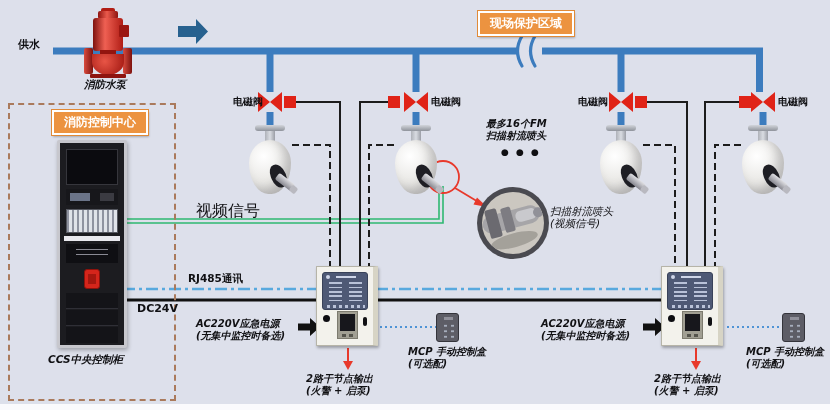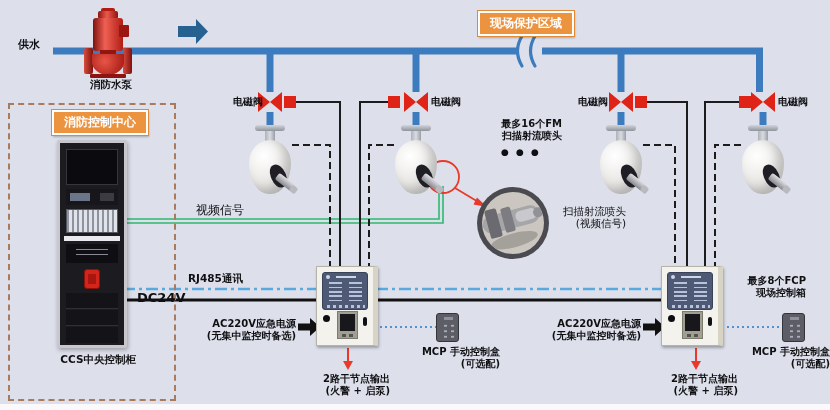--- a/index.html
+++ b/index.html
@@ -3,21 +3,21 @@
 <meta charset="utf-8">
 <style>
   html,body{margin:0;padding:0;}
   .canvas{
     position:relative;width:830px;height:410px;background:#dde0eb;overflow:hidden;
     font-family:"DejaVu Sans","Liberation Sans",sans-serif;color:#111;
   }
   .canvas *{box-sizing:border-box;}
   svg.lines{position:absolute;left:0;top:0;z-index:1;}
   .lbl{position:absolute;z-index:5;font-size:10px;font-weight:bold;line-height:11.5px;white-space:nowrap;color:#101013;text-align:right;}
-  .lbl.center{text-align:right;white-space:normal;}
+  .lbl.center{text-align:left;white-space:normal;font-style:italic;}
   .lbl.reg{font-weight:normal;}
   .badge{
     position:absolute;z-index:6;background:#ec9340;color:#fff;font-weight:bold;font-size:12px;
     padding:2px 10px;border:2px solid #fff;box-shadow:0 0 0 1px #e08a38,1px 2px 2px rgba(0,0,0,.25);
   }
   .dashed-box{position:absolute;left:8px;top:103px;width:168px;height:298px;border:2px dashed #aa7a5c;z-index:2;}
   .bottom-strip{position:absolute;left:0;top:404px;width:830px;height:6px;background:#fafafd;z-index:0;}
 
   
   .pump{position:absolute;left:84px;top:8px;width:48px;height:71px;z-index:3;}
@@ -307,23 +307,23 @@
     <div>最多16个FM</div>
     <div>扫描射流喷头</div>
   </div>
   <div class="lbl" style="left:501px;top:147px;font-size:9px;letter-spacing:2px">● ● ●</div>
 
   <div class="lbl center reg" style="left:550px;top:206px;width:76px;font-size:10.5px">
     <div>扫描射流喷头</div>
     <div>(视频信号)</div>
   </div>
 
-  <div class="lbl reg" style="left:196px;top:205px;font-size:12px">视频信号</div>
+  <div class="lbl reg" style="left:196px;top:205px;font-size:16px">视频信号</div>
   <div class="lbl" style="left:188px;top:273px;font-size:10.5px">RJ485通讯</div>
-  <div class="lbl" style="left:137px;top:292px;font-size:13px">DC24V</div>
+  <div class="lbl" style="left:137px;top:303px;font-size:11px">DC24V</div>
 
   <div class="lbl center" style="left:196px;top:318px;width:100px">
     <div>AC220V应急电源</div>
     <div>(无集中监控时备选)</div>
   </div>
   <div class="lbl center" style="left:541px;top:318px;width:100px">
     <div>AC220V应急电源</div>
     <div>(无集中监控时备选)</div>
   </div>
 
@@ -338,20 +338,16 @@
 
   <div class="lbl center" style="left:408px;top:346px;width:92px;font-weight:600">
     <div>MCP 手动控制盒</div>
     <div>(可选配)</div>
   </div>
   <div class="lbl center" style="left:746px;top:346px;width:84px;font-weight:600">
     <div>MCP 手动控制盒</div>
     <div>(可选配)</div>
   </div>
 
-  <div class="lbl center" style="left:726px;top:275px;width:80px">
-    <div>最多8个FCP</div>
-    <div>现场控制箱</div>
-  </div>
 
   <div class="lbl center" style="left:48px;top:354px;width:88px;font-size:10.5px">CCS中央控制柜</div>
 
 </div>
 
 </body></html>

